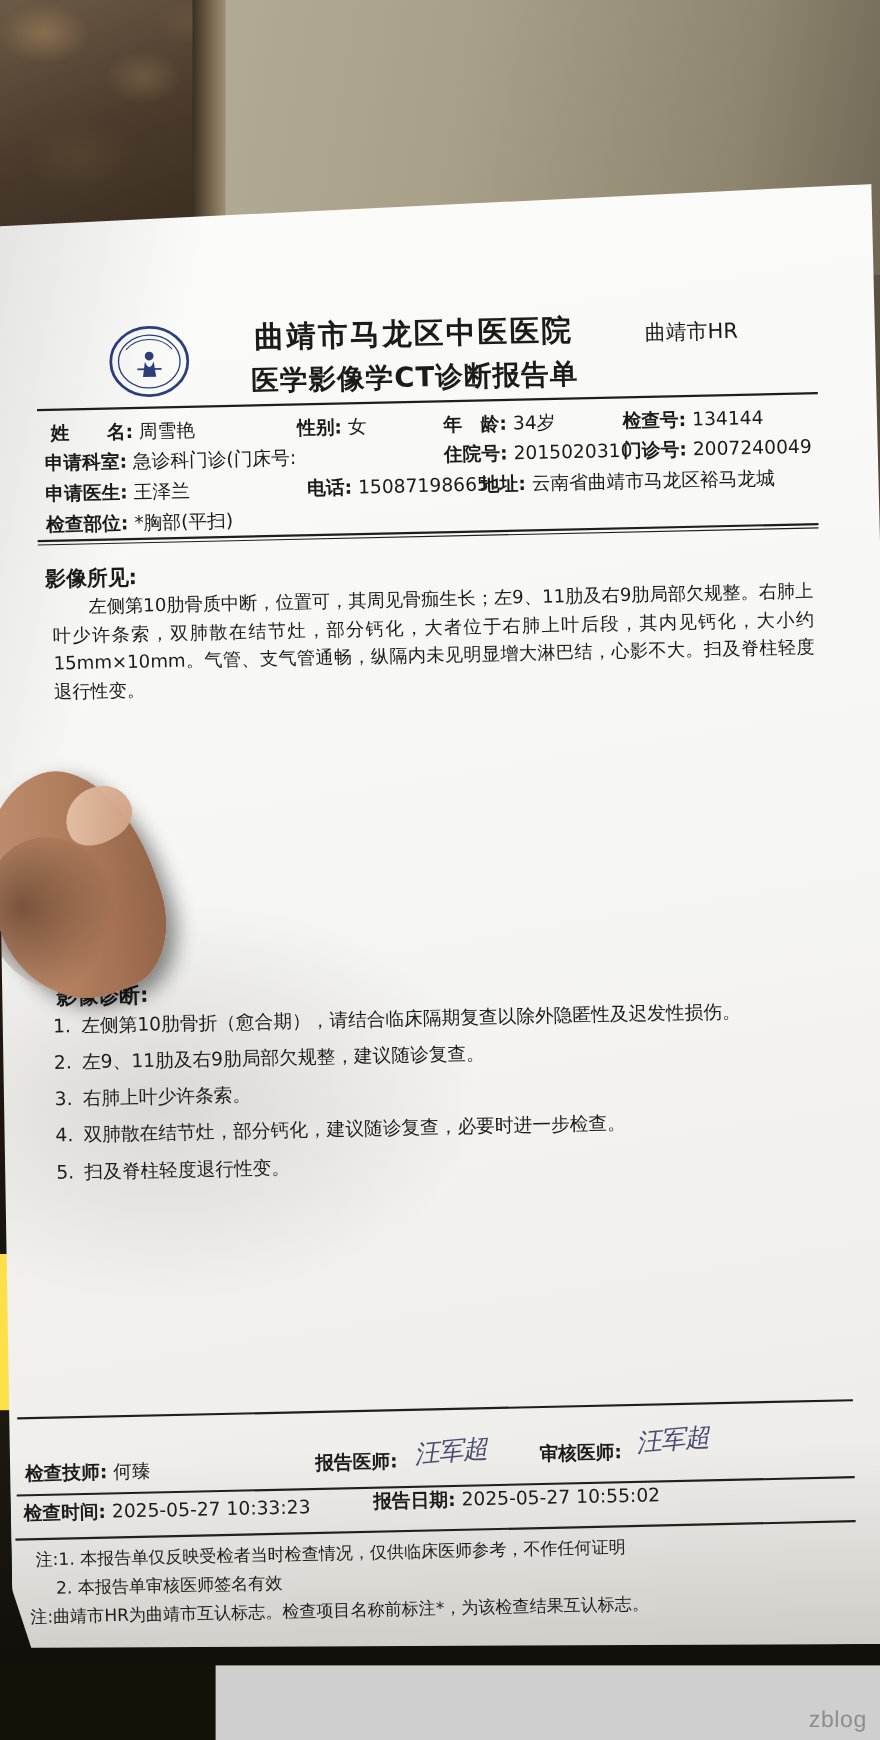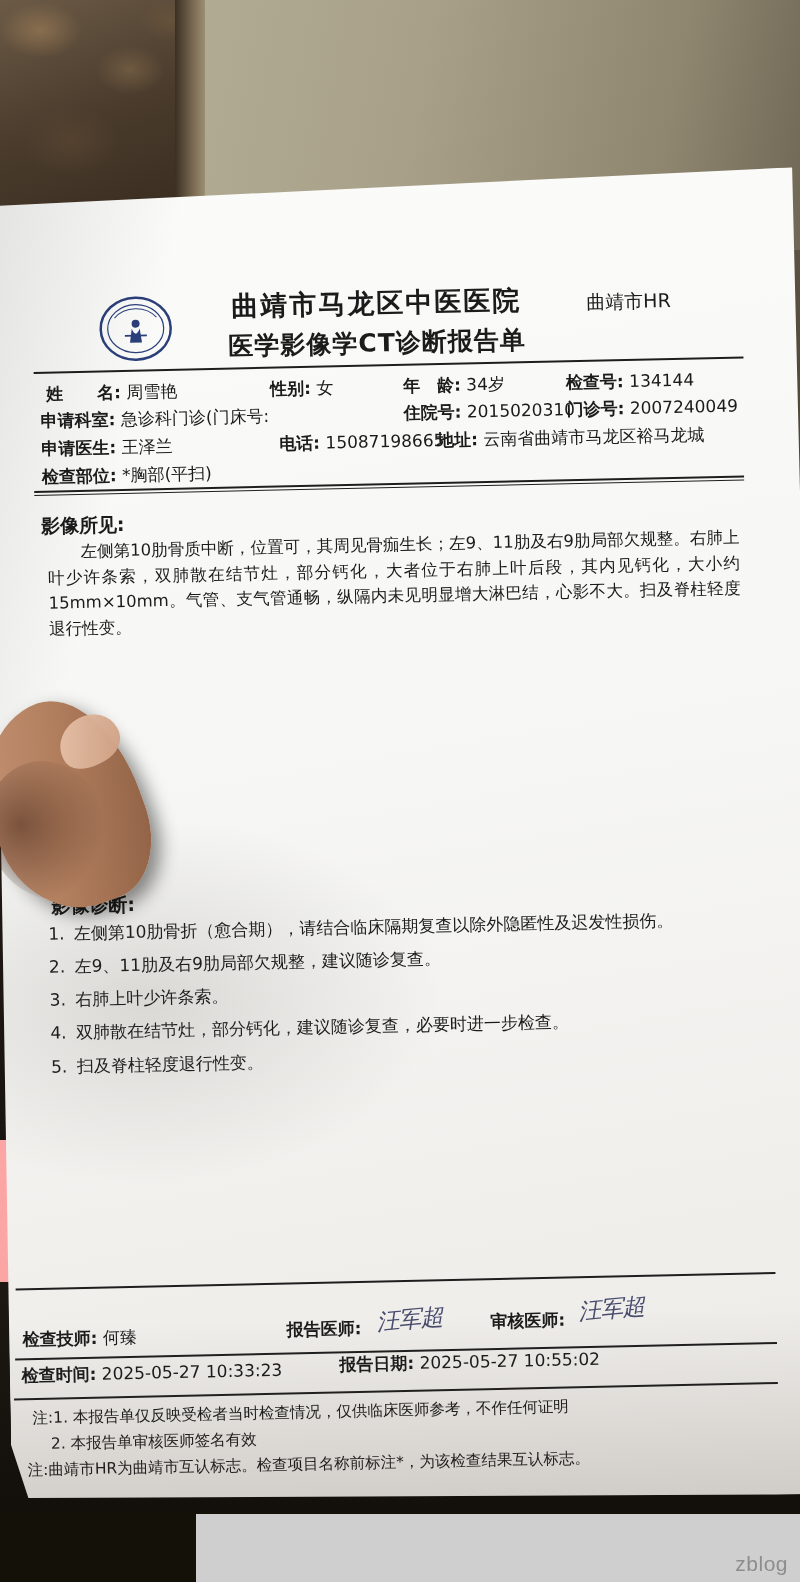--- a/index.html
+++ b/index.html
@@ -6,21 +6,21 @@
     margin: 0;
     padding: 0;
     background: #1c1a17;
   }
   #stage {
     position: relative;
     width: 800px;
     height: 1582px;
     overflow: hidden;
     font-family: "Liberation Sans", sans-serif;
-    background: #fca5a5;
+    background: #fde047;
   }
 
   
   .bg-wall-left {
     position: absolute;
     left: 0; top: 0;
     width: 200px; height: 300px;
     background: linear-gradient(160deg, #6b5a46 0%, #4a3b2c 40%, #2e2418 100%);
   }
   .bg-wall-mottle {

